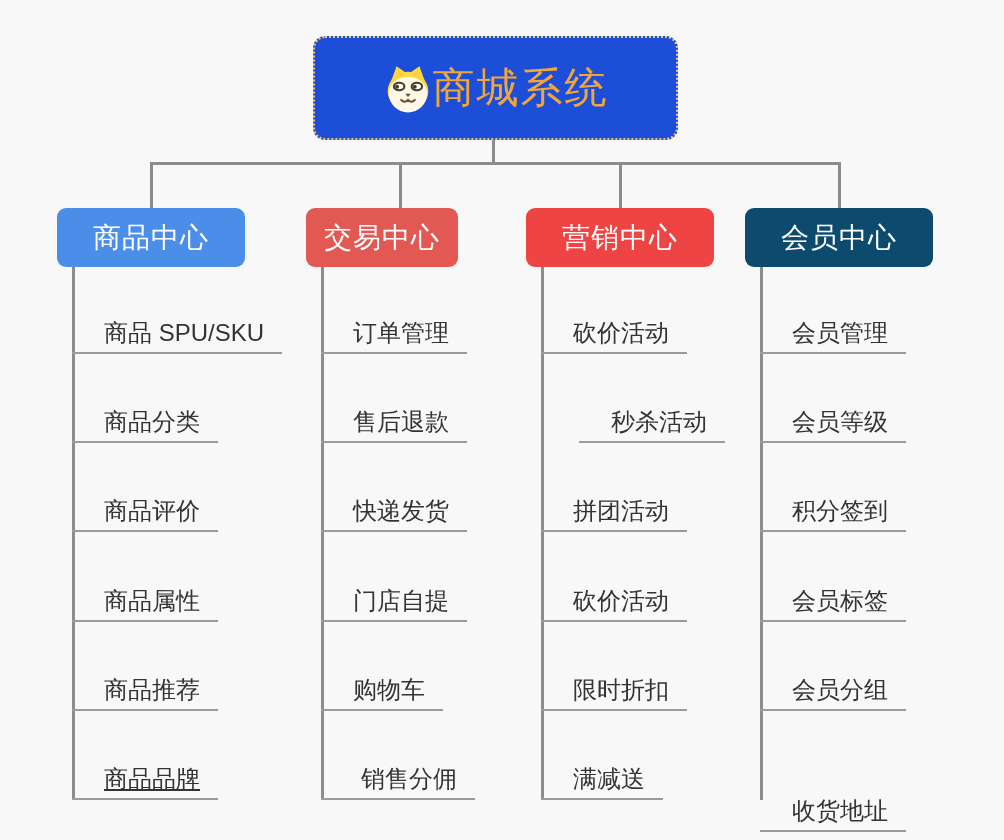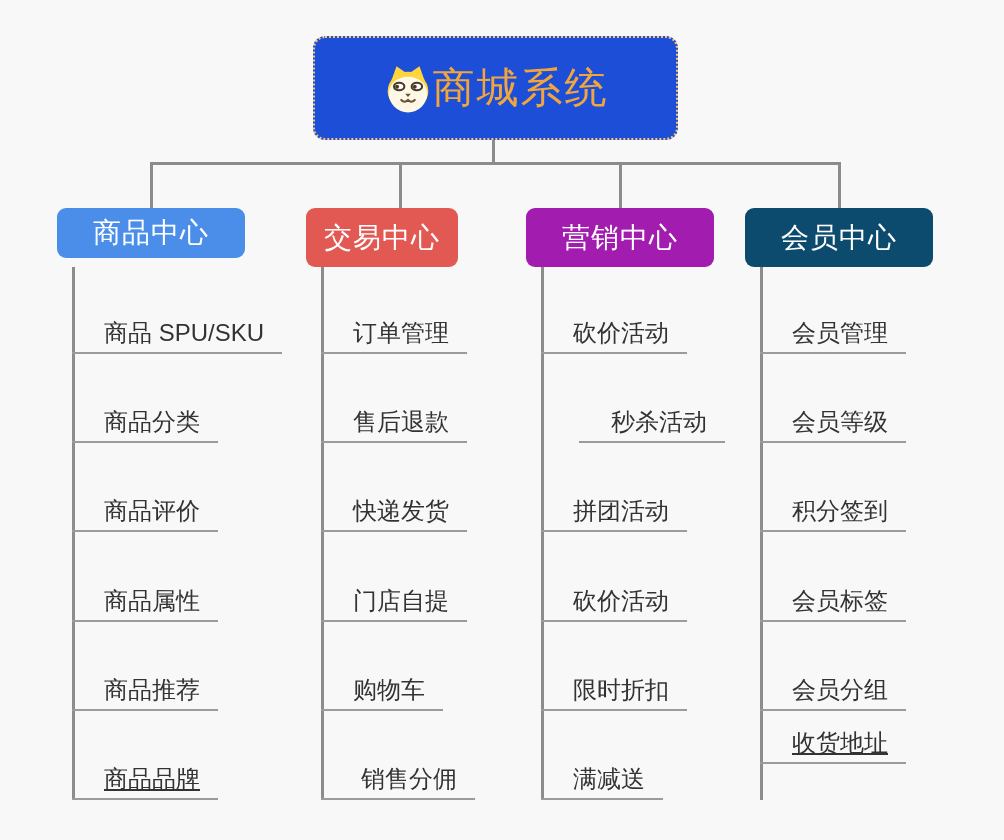--- a/index.html
+++ b/index.html
@@ -65,51 +65,51 @@
       <div class="cline" style="left: 149.5px; top: 162px; width: 3px; height: 46px; background: rgb(140, 140, 140);"></div>
       <div class="cline" style="left: 398.5px; top: 162px; width: 3px; height: 46px; background: rgb(140, 140, 140);"></div>
       <div class="cline" style="left: 618.5px; top: 162px; width: 3px; height: 46px; background: rgb(140, 140, 140);"></div>
       <div class="cline" style="left: 837.5px; top: 162px; width: 3px; height: 46px; background: rgb(140, 140, 140);"></div>
       <div class="cline" style="left: 72px; top: 267px; width: 2.5px; height: 533px; background: rgb(140, 140, 140);"></div>
       <div class="cline" style="left: 321px; top: 267px; width: 2.5px; height: 533px; background: rgb(140, 140, 140);"></div>
       <div class="cline" style="left: 541px; top: 267px; width: 2.5px; height: 533px; background: rgb(140, 140, 140);"></div>
       <div class="cline" style="left: 760px; top: 267px; width: 2.5px; height: 533px; background: rgb(140, 140, 140);"></div>
     </div>
   <div id="branches">
-      <div class="branch-box" style="left: 57px; top: 208px; width: 188px; height: 50px; background: rgb(74, 142, 234);">
+      <div class="branch-box" style="left: 57px; top: 208px; width: 188px; height: 59px; background: rgb(74, 142, 234);">
         <span>商品中心</span>
       </div>
       <div class="leaf" style="left: 72px; top: 314px;">商品 SPU/SKU</div>
       <div class="leaf" style="left: 72px; top: 403px;">商品分类</div>
       <div class="leaf" style="left: 72px; top: 492px;">商品评价</div>
       <div class="leaf" style="left: 72px; top: 582px;">商品属性</div>
       <div class="leaf" style="left: 72px; top: 671px;">商品推荐</div>
       <div class="leaf" style="left: 72px; top: 760px; text-decoration: underline;">商品品牌</div>
       <div class="branch-box" style="left: 306px; top: 208px; width: 152px; height: 59px; background: rgb(226, 88, 82);">
         <span>交易中心</span>
       </div>
       <div class="leaf" style="left: 321px; top: 314px;">订单管理</div>
       <div class="leaf" style="left: 321px; top: 403px;">售后退款</div>
       <div class="leaf" style="left: 321px; top: 492px;">快递发货</div>
       <div class="leaf" style="left: 321px; top: 582px;">门店自提</div>
       <div class="leaf" style="left: 321px; top: 671px;">购物车</div>
       <div class="leaf" style="left: 321px; top: 760px; padding-left: 40px;">销售分佣</div>
-      <div class="branch-box" style="left: 526px; top: 208px; width: 188px; height: 59px; background: #a21caf;">
+      <div class="branch-box" style="left: 526px; top: 208px; width: 188px; height: 59px; background: #ef4444;">
         <span>营销中心</span>
       </div>
       <div class="leaf" style="left: 541px; top: 314px;">砍价活动</div>
       <div class="leaf" style="left: 541px; top: 403px; margin-left: 38px;">秒杀活动</div>
       <div class="leaf" style="left: 541px; top: 492px;">拼团活动</div>
       <div class="leaf" style="left: 541px; top: 582px;">砍价活动</div>
       <div class="leaf" style="left: 541px; top: 671px;">限时折扣</div>
       <div class="leaf" style="left: 541px; top: 760px;">满减送</div>
       <div class="branch-box" style="left: 745px; top: 208px; width: 188px; height: 59px; background: #0c4a6e;">
         <span>会员中心</span>
       </div>
       <div class="leaf" style="left: 760px; top: 314px;">会员管理</div>
       <div class="leaf" style="left: 760px; top: 403px;">会员等级</div>
       <div class="leaf" style="left: 760px; top: 492px;">积分签到</div>
       <div class="leaf" style="left: 760px; top: 582px;">会员标签</div>
       <div class="leaf" style="left: 760px; top: 671px;">会员分组</div>
-      <div class="leaf" style="left: 760px; top: 724px; text-decoration: underline;">收货地址</div>
+      <div class="leaf" style="left: 760px; top: 792px;">收货地址</div>
     </div>
 
 </div>
 
 </body></html>

